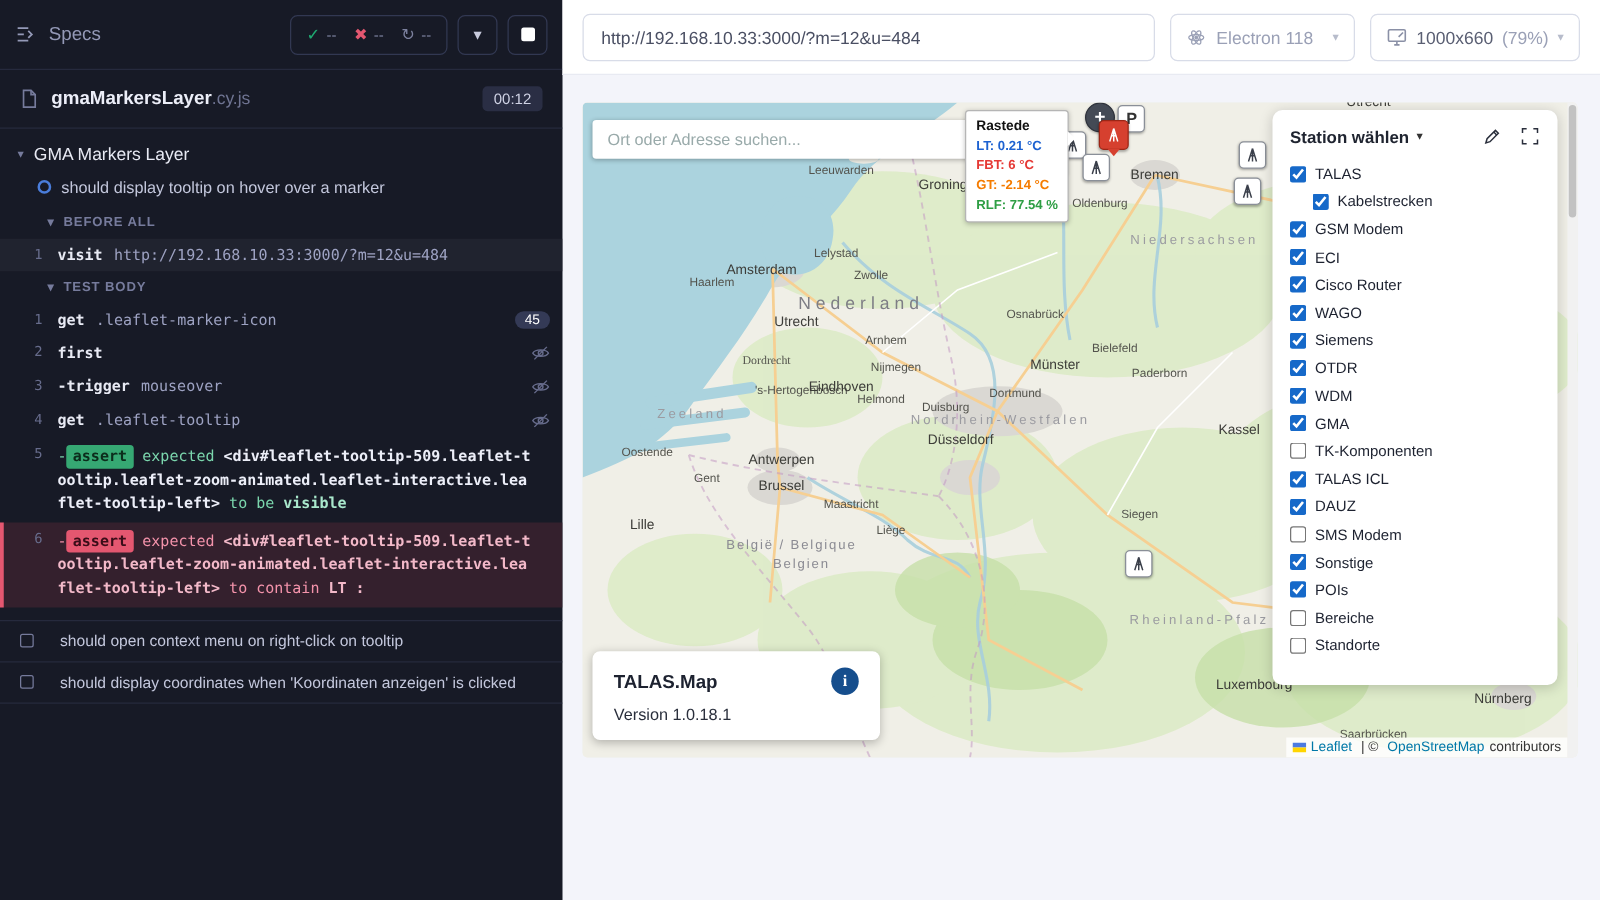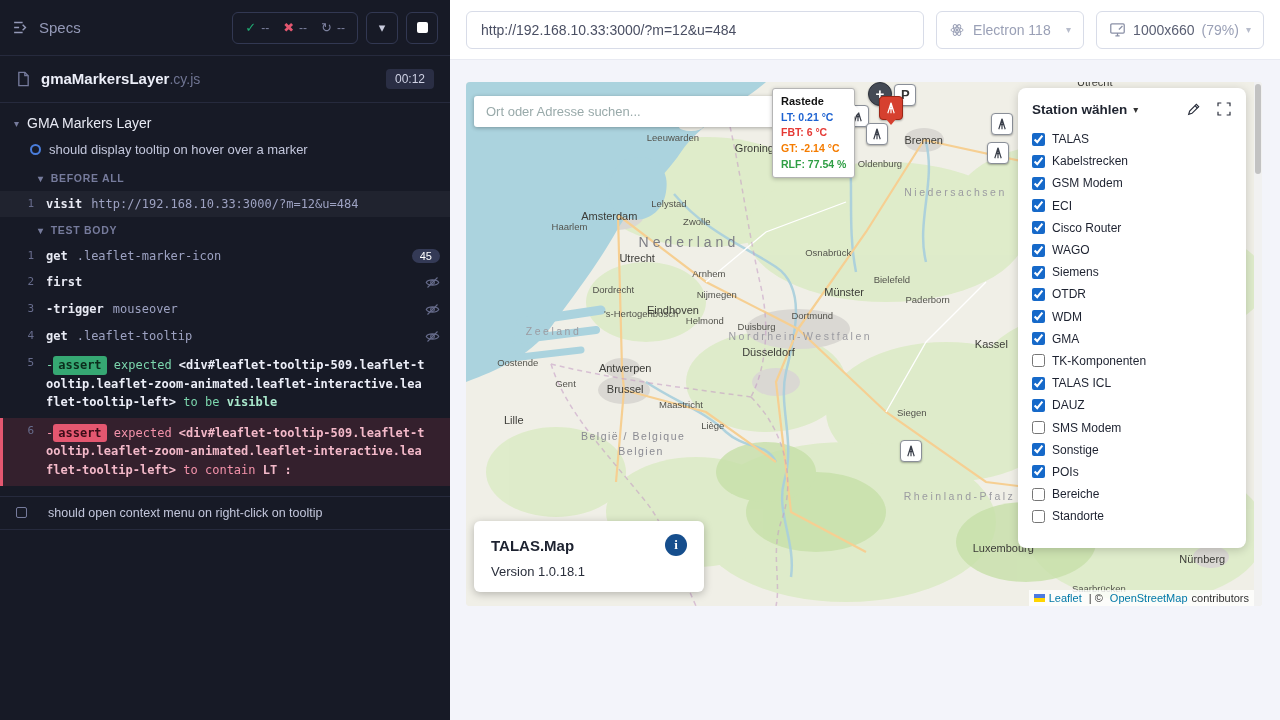--- a/index.html
+++ b/index.html
@@ -133,21 +133,21 @@
     background:#fff; border-radius:8px; box-shadow:0 2px 10px rgba(0,0,0,.18); z-index:6;
     display:flex; flex-direction:column; }
   .panel-header { display:flex; align-items:center; gap:6px; padding:13px 14px 9px; }
   .panel-title { font-size:13.5px; font-weight:600; color:#1f2430; cursor:pointer; }
   .panel-caret { font-size:10px; color:#333; }
   .panel-icons { margin-left:auto; display:flex; gap:14px; align-items:center; }
   .panel-list { padding:2px 14px 12px; }
   .chk-row { display:flex; align-items:center; gap:7px; height:22.2px; font-size:12px;
     color:#1d2230; cursor:pointer; }
   .chk-row input { width:13px; height:13px; accent-color:#1669c9; margin:0; }
-  .chk-row.indent { }
+  .chk-row.indent { margin-left:18px; }
 
   .talas-overlay { position:absolute; left:8px; bottom:14px; width:230px; z-index:6;
     background:#fff; border-radius:6px; box-shadow:0 2px 8px rgba(0,0,0,.25); padding:13px 17px; }
   .talas-title-row { display:flex; align-items:center; justify-content:space-between; }
   .talas-title { font-weight:700; font-size:15px; color:#1d2230; }
   .info-icon { width:22px; height:22px; border-radius:50%; background:#164e8d; color:#fff;
     font-size:13px; font-weight:700; font-family:"Liberation Serif", serif;
     display:flex; align-items:center; justify-content:center; cursor:pointer; }
   .talas-version { font-size:13px; color:#2a2f3c; margin-top:8px; }
 
@@ -304,20 +304,24 @@
       <span class="aword">to contain</span>
       <span class="avalue">LT :</span>
     </div>
   </div>
 
   <div class="other-tests">
     <div class="other-test">
       <span class="sq"></span>
       <span>should open context menu on right-click on tooltip</span>
     </div>
+    <div class="other-test">
+      <span class="sq"></span>
+      <span>should display coordinates when 'Koordinaten anzeigen' is clicked</span>
+    </div>
   </div>
 </div>
 
 <div class="app-header">
   <input class="url-box" readonly="" value="http://192.168.10.33:3000/?m=12&amp;u=484" style="">
   <div class="browser-select">
     <span style="display:flex;">
       <svg width="16" height="16" viewBox="0 0 24 24" fill="none" stroke="#9aa0b6" stroke-width="1.4">
         <ellipse cx="12" cy="12" rx="9" ry="3.5"></ellipse>
         <ellipse cx="12" cy="12" rx="9" ry="3.5" transform="rotate(60 12 12)"></ellipse>
@@ -428,21 +432,21 @@
       <span class="map-label lbl-town" style="left: 52%; top: 15.5%;">Oldenburg</span>
       <span class="map-label lbl-city" style="left: 57.5%; top: 11%;">Bremen</span>
       <span class="map-label lbl-region" style="left: 61.5%; top: 21%;">Niedersachsen</span>
       <span class="map-label lbl-city" style="left: 18%; top: 25.5%;">Amsterdam</span>
       <span class="map-label lbl-town" style="left: 13%; top: 27.5%;">Haarlem</span>
       <span class="map-label lbl-town" style="left: 25.5%; top: 23%;">Lelystad</span>
       <span class="map-label lbl-town" style="left: 29%; top: 26.5%;">Zwolle</span>
       <span class="map-label lbl-country" style="left: 28%; top: 30.5%;">Nederland</span>
       <span class="map-label lbl-city" style="left: 21.5%; top: 33.5%;">Utrecht</span>
       <span class="map-label lbl-town" style="left: 30.5%; top: 36.5%;">Arnhem</span>
-      <span class="map-label lbl-town" style="left: 18.5%; top: 39.5%;">Dordrecht</span>
+      <span class="map-label lbl-town" style="left: 18.5%; top: 39.5%; font-family: Liberation Serif, serif;">Dordrecht</span>
       <span class="map-label lbl-town" style="left: 22%; top: 44%;">'s-Hertogenbosch</span>
       <span class="map-label lbl-town" style="left: 31.5%; top: 40.5%;">Nijmegen</span>
       <span class="map-label lbl-city" style="left: 26%; top: 43.5%;">Eindhoven</span>
       <span class="map-label lbl-town" style="left: 30%; top: 45.5%;">Helmond</span>
       <span class="map-label lbl-region" style="left: 11%; top: 47.5%;">Zeeland</span>
       <span class="map-label lbl-town" style="left: 6.5%; top: 53.5%;">Oostende</span>
       <span class="map-label lbl-town" style="left: 12.5%; top: 57.5%;">Gent</span>
       <span class="map-label lbl-city" style="left: 20%; top: 54.5%;">Antwerpen</span>
       <span class="map-label lbl-city" style="left: 20%; top: 58.5%;">Brussel</span>
       <span class="map-label lbl-country-sm" style="left: 21%; top: 67.5%;">België / Belgique</span>

